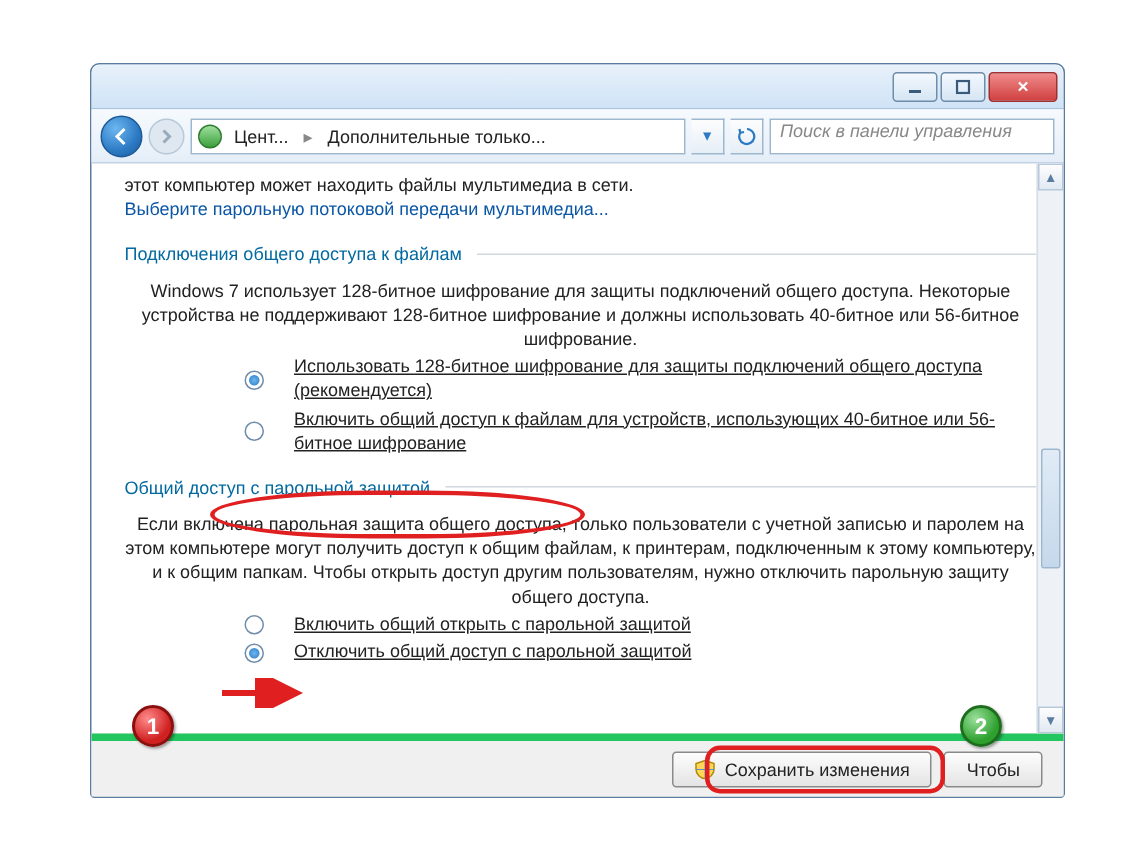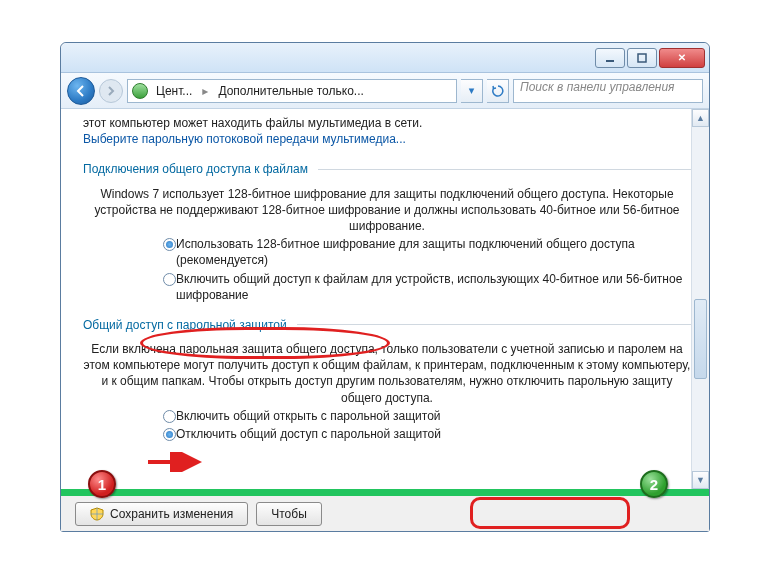--- a/index.html
+++ b/index.html
@@ -63,32 +63,32 @@
     position:absolute; left:0; top:0; right:18px; bottom:0;
     padding: 6px 0 6px 22px; color:#222; line-height:1.35;
     overflow:hidden;
   }
   .scroll-area p{margin:0;}
   .link { color:#0b57a6; cursor:default; }
   .indent1{margin-left:40px;}
   .section-title-row{display:flex;align-items:center;gap:10px;margin:14px 0 8px 0;}
   .section-title{font-weight:normal;color:#0369a1;}
   .section-rule{flex:1;height:1px;background:#d0d8e0;}
-  .radio-row{display:flex;align-items:flex-start;gap:0;margin:2px 0 2px 80px;}
+  .radio-row{display:flex;align-items:center;gap:20px;margin:2px 0 2px 80px;text-decoration:underline;}
   .radio{width:13px;height:13px;border:1px solid #6f8ca9;border-radius:50%;background:#fff;flex-shrink:0;margin-top:2px;position:relative;}
   .radio.checked::after{content:"";position:absolute;left:2px;top:2px;width:7px;height:7px;border-radius:50%;background:radial-gradient(#6db6f0,#2c7ac4);}
   .para{margin:2px 0 8px 40px;text-align:center;}
 
   .scrollbar{position:absolute;right:0;top:0;width:18px;height:100%;background:#eef2f7;border-left:1px solid #d5dee8;}
   .scroll-btn{height:18px;background:linear-gradient(#fdfdfe,#e1e9f2);border:1px solid #b7c8d9;margin:0;display:flex;align-items:center;justify-content:center;color:#5a7ca0;font-size:9px;}
   .scroll-thumb{position:absolute;left:2px;right:2px;top:190px;height:80px;background:linear-gradient(#e0ebf6,#c5d8eb);border:1px solid #9db7cf;border-radius:2px;}
 
   .footer{
-    height:42px;border-top:7px solid #22c55e;background:#f0f0f0;
-    display:flex;align-items:center;justify-content:flex-start;padding:0 14px;gap:8px;
+    height:42px;border-top:5px solid #22c55e;background:#f0f0f0;
+    display:flex;align-items:center;justify-content:flex-end;padding:0 14px;gap:8px;
   }
   .btn{
     height:24px;padding:0 14px;border:1px solid #8a8a8a;border-radius:3px;
     background:linear-gradient(#fdfdfd,#e4e4e4);display:flex;align-items:center;gap:6px;font-size:12px;color:#222;
   }
   .btn .shield{width:14px;height:14px;display:inline-block;}
 
   
   .anno{position:absolute;pointer-events:none;}
   .oval{border:3px solid #e02020;border-radius:50%/50%;}

